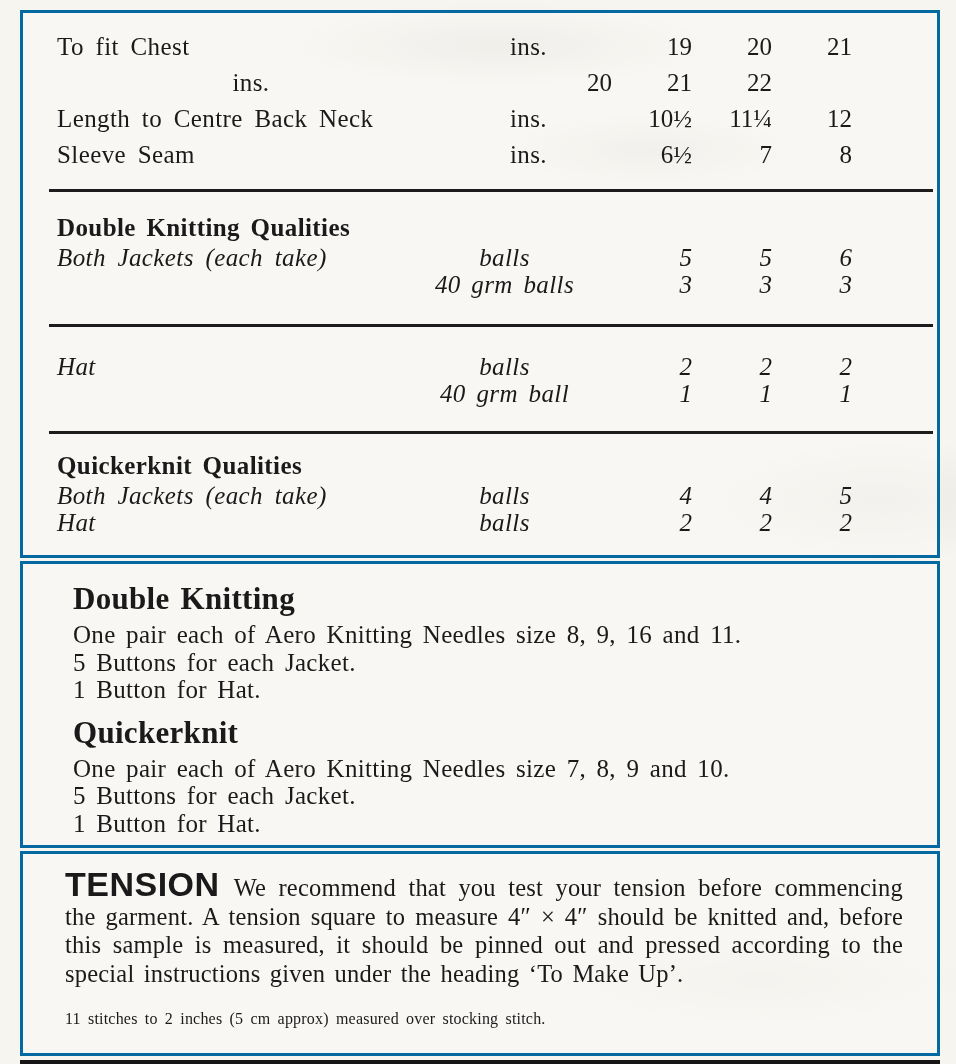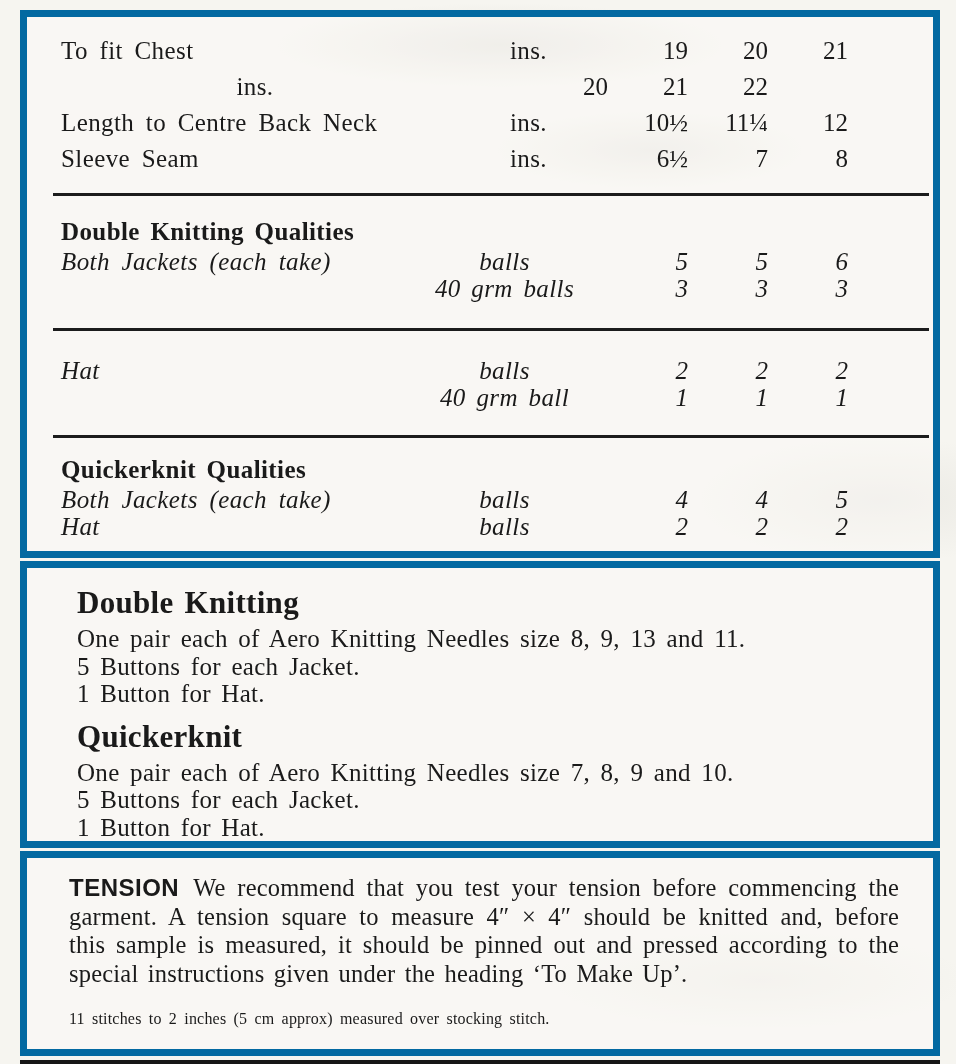--- a/index.html
+++ b/index.html
@@ -11,21 +11,21 @@
       radial-gradient(ellipse 260px 90px at 880px 500px, rgba(160,157,148,.13), transparent 70%),
       radial-gradient(ellipse 300px 70px at 760px 980px, rgba(160,157,148,.10), transparent 70%),
       #f6f5f0;
     color: #1a1a1a;
     font-family: "Liberation Serif", "DejaVu Serif", serif;
   }
   .box {
     box-sizing: border-box;
     width: 920px;
     margin-left: 20px;
-    border: 7px solid #0369a1;
+    border: 3px solid #0369a1;
     background: rgba(252,251,248,.45);
   }
   #box1 { margin-top: 10px; height: 548px; }
   #box2 { margin-top: 3px;  height: 287px; padding: 20px 40px 0 50px; }
   #box3 { margin-top: 3px;  height: 205px; padding: 16px 34px 0 42px; }
   #next-box-sliver { margin: 4px 16px 0 20px; width: 920px; height: 6px; background: #161616; }
 
   
   .t-row {
     display: grid;
@@ -70,21 +70,21 @@
   .mat-lines { margin-top: 7px; }
 
   
   #tension-paragraph {
     margin: 0; text-align: justify;
     font-size: 24.5px; line-height: 28.5px;
     letter-spacing: .2px; word-spacing: 3px;
   }
   #tension-heading {
     font-family: "Liberation Sans", "DejaVu Sans", sans-serif;
-    font-weight: bold; font-size: 24px; letter-spacing: .5px;
+    font-weight: bold; font-size: 34px; letter-spacing: .5px;
     margin-right: 14px; word-spacing: 0;
   }
   #tension-note {
     margin: 17px 0 0 0; font-size: 16px; line-height: 28px;
     letter-spacing: .2px; word-spacing: 3px; white-space: nowrap;
   }
 </style>
 </head>
 <body>
 
@@ -177,21 +177,21 @@
       <div class="t-val">2</div>
       <div class="t-val">2</div>
     </div>
   </div>
 </div>
 
 <div class="box" id="box2">
   <div class="mat-group-first">
     <p class="mat-heading">Double Knitting</p>
     <div class="mat-lines">
-      <p class="mat-line">One pair each of Aero Knitting Needles size 8, 9, 13 and 11.</p>
+      <p class="mat-line">One pair each of Aero Knitting Needles size 8, 9, 16 and 11.</p>
       <p class="mat-line">5 Buttons for each Jacket.</p>
       <p class="mat-line">1 Button for Hat.</p>
     </div>
   </div>
   <div class="mat-group-second">
     <p class="mat-heading">Quickerknit</p>
     <div class="mat-lines">
       <p class="mat-line">One pair each of Aero Knitting Needles size 7, 8, 9 and 10.</p>
       <p class="mat-line">5 Buttons for each Jacket.</p>
       <p class="mat-line">1 Button for Hat.</p>

